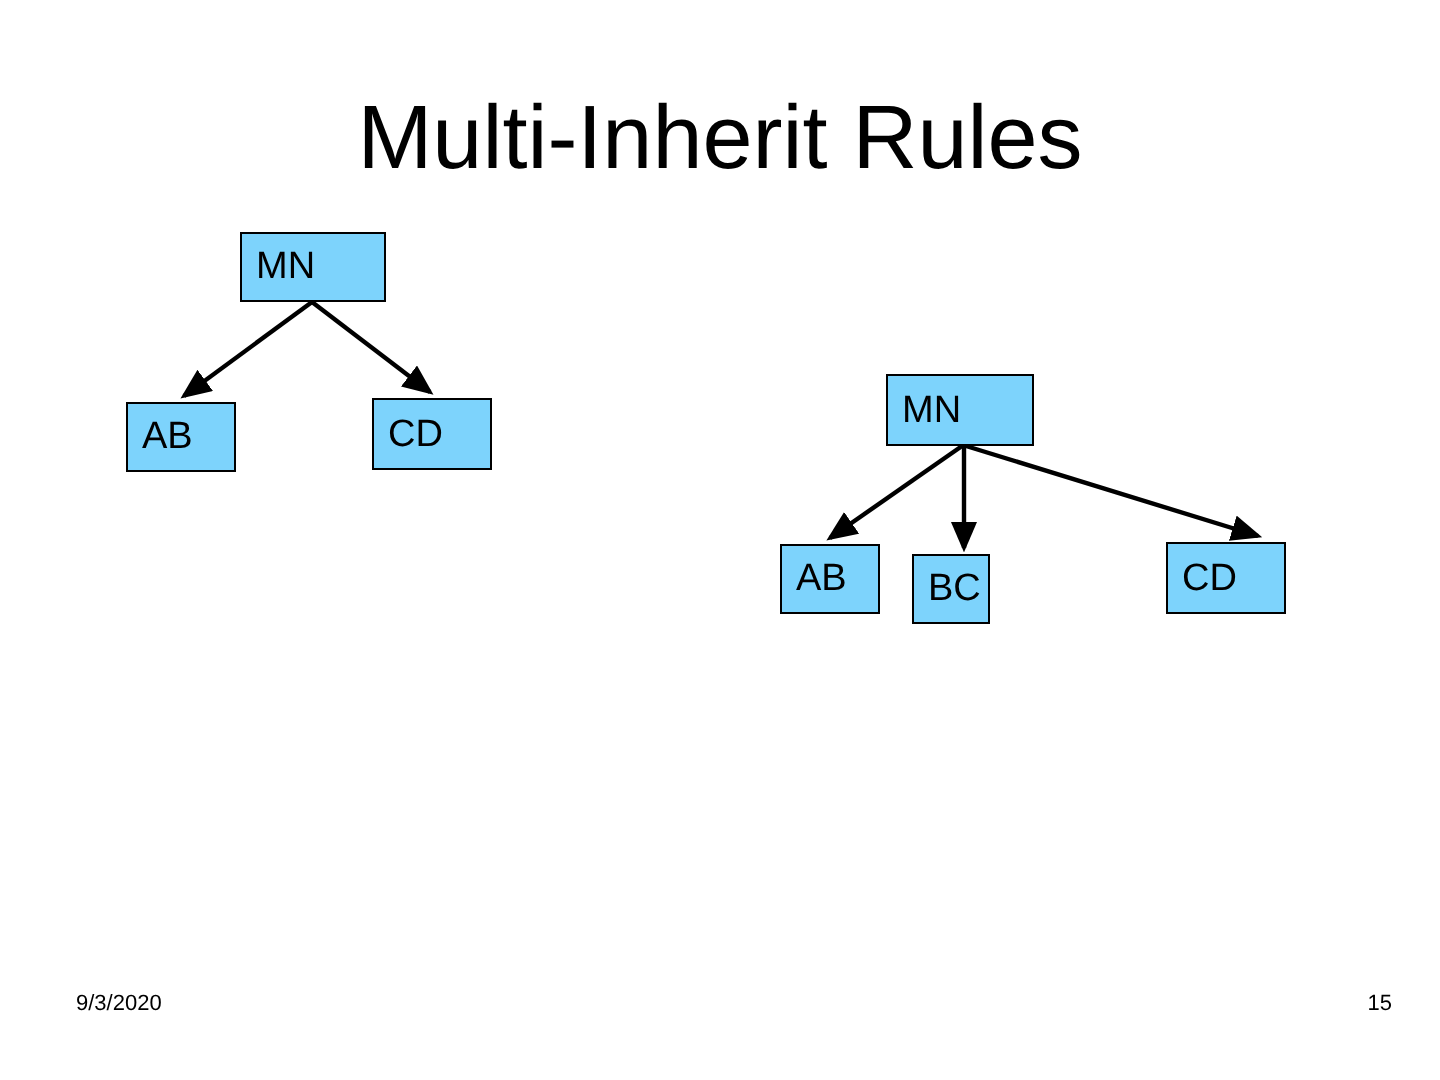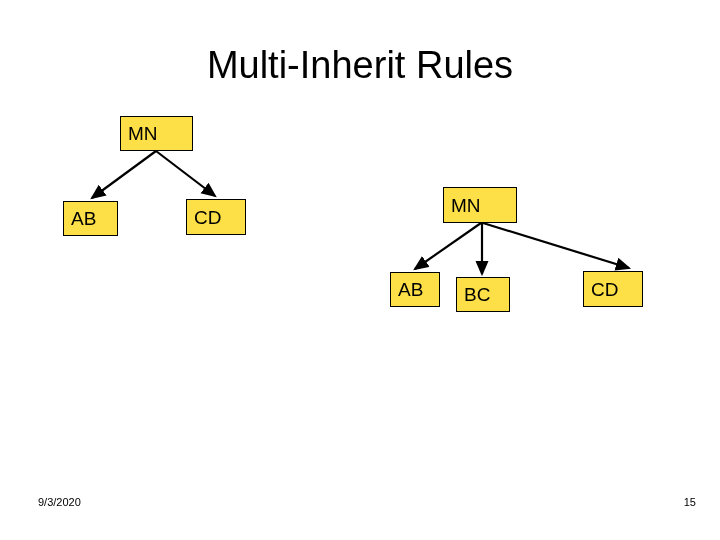--- a/index.html
+++ b/index.html
@@ -18,50 +18,50 @@
     width: 720px;
     height: 540px;
     background: #ffffff;
   }
   .slide-title {
     position: absolute;
     left: 0;
     top: 46px;
     width: 720px;
     text-align: center;
-    font-size: 38px;
+    font-size: 45px;
     font-weight: normal;
     color: #000000;
     letter-spacing: 0px;
     line-height: 1;
     white-space: nowrap;
   }
   .node-box {
     position: absolute;
     box-sizing: border-box;
     border: 1px solid #000000;
-    background: #fde047;
+    background: #7dd3fc;
     color: #000000;
     font-size: 19px;
     line-height: 1;
     display: flex;
     align-items: center;
     justify-content: flex-start;
     padding-left: 7px;
     white-space: nowrap;
   }
   
   .d1-mn  { left: 120px; top: 116px; width: 73px;  height: 35px; }
   .d1-ab  { left: 63px;  top: 201px; width: 55px;  height: 35px; }
   .d1-cd  { left: 186px; top: 199px; width: 60px;  height: 36px; }
 
   
   .d2-mn  { left: 443px; top: 187px; width: 74px;  height: 36px; }
   .d2-ab  { left: 390px; top: 272px; width: 50px;  height: 35px; }
-  .d2-bc  { left: 456px; top: 277px; width: 54px;  height: 35px; }
+  .d2-bc  { left: 456px; top: 277px; width: 39px;  height: 35px; }
   .d2-cd  { left: 583px; top: 271px; width: 60px;  height: 36px; }
 
   .annotation {
     position: absolute;
     left: 291px;
     top: 151px;
     font-size: 13.5px;
     color: #000000;
     white-space: nowrap;
     line-height: 1;

